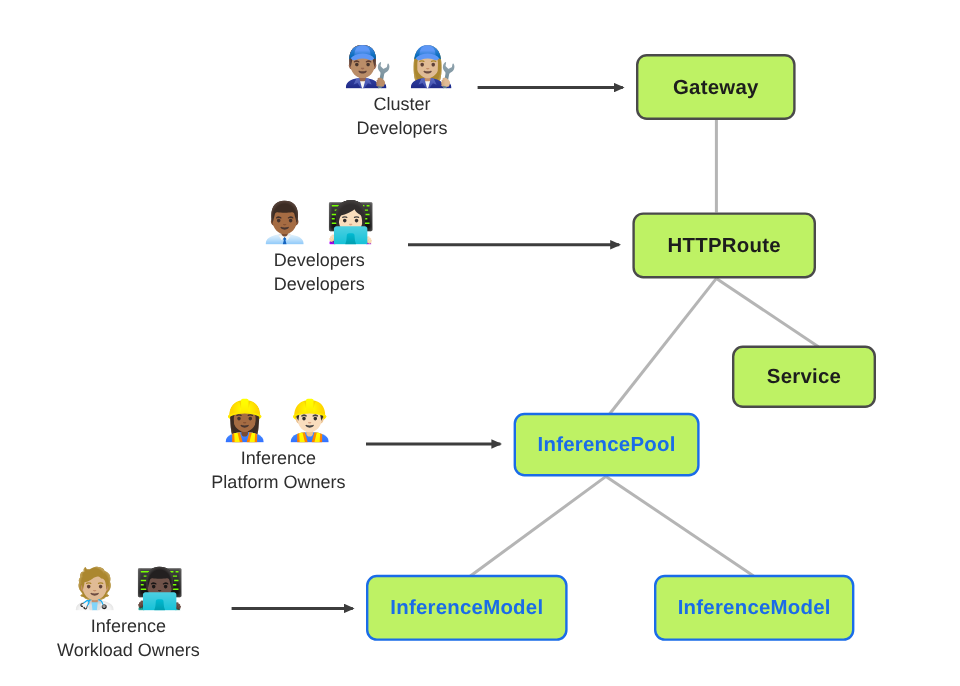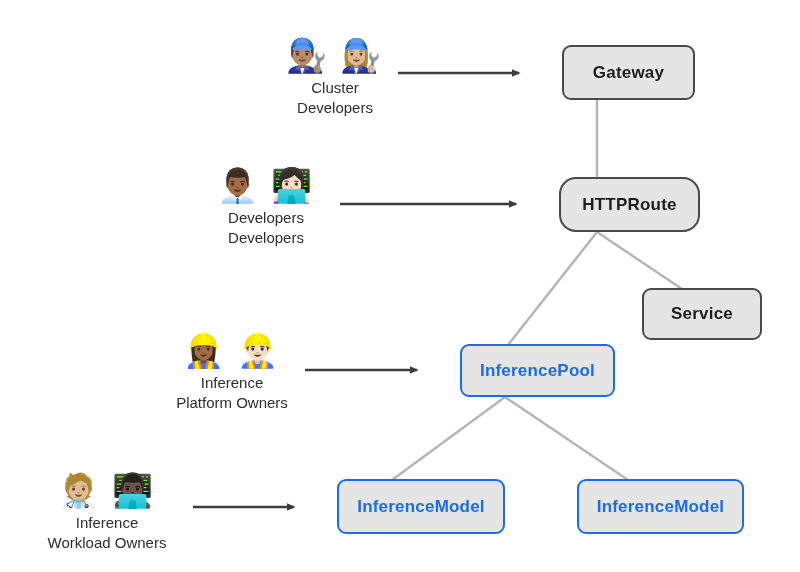--- a/index.html
+++ b/index.html
@@ -17,30 +17,29 @@
   }
   svg.edges {
     position: absolute;
     left: 0; top: 0;
     width: 800px; height: 572px;
     pointer-events: none;
   }
   .node {
     position: absolute;
     box-sizing: border-box;
-    background: #e5e5e5;
+    background: #bef264;
     border-radius: 9px;
     display: flex;
     align-items: center;
     justify-content: center;
     font-size: 17px;
     font-weight: 700;
     letter-spacing: 0.2px;
     white-space: nowrap;
-    margin-left: 32px;
   }
   .node.dark {
     border: 2.5px solid #4a4a4a;
     color: #1d1d1d;
   }
   .node.blue {
     border: 2.5px solid #1a6ce8;
     color: #1a6ce8;
   }
   .persona {
@@ -112,21 +111,21 @@
   <div class="persona" style="left:22px; top:469px;">
     <div class="emoji">🧑🏼‍⚕️ 👨🏿‍💻</div>
     <div class="plabel">
       <span>Inference</span><br>
       <span>Workload Owners</span>
     </div>
   </div>
 
   <div class="node dark" style="left:530px; top:45px; width:133px; height:55px;">Gateway</div>
 
-  <div class="node dark" style="left:527px; top:177px; width:141px; height:55px;border-radius:17px;">HTTPRoute</div>
+  <div class="node dark" style="left:527px; top:177px; width:153px; height:55px;">HTTPRoute</div>
 
   <div class="node dark" style="left:610px; top:288px; width:120px; height:52px;">Service</div>
 
   <div class="node blue" style="left:428px; top:344px; width:155px; height:53px;">InferencePool</div>
 
   <div class="node blue" style="left:305px; top:479px; width:168px; height:55px;">InferenceModel</div>
 
   <div class="node blue" style="left:545px; top:479px; width:167px; height:55px;">InferenceModel</div>
 
 </div>

